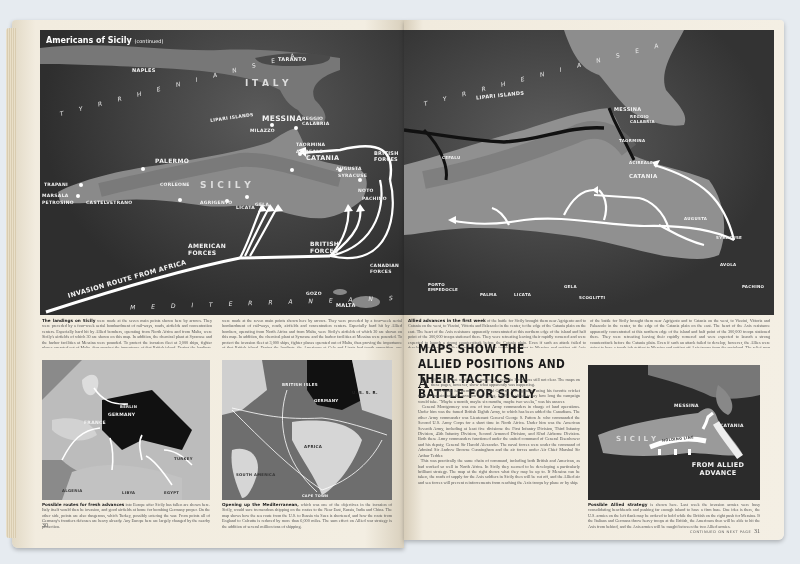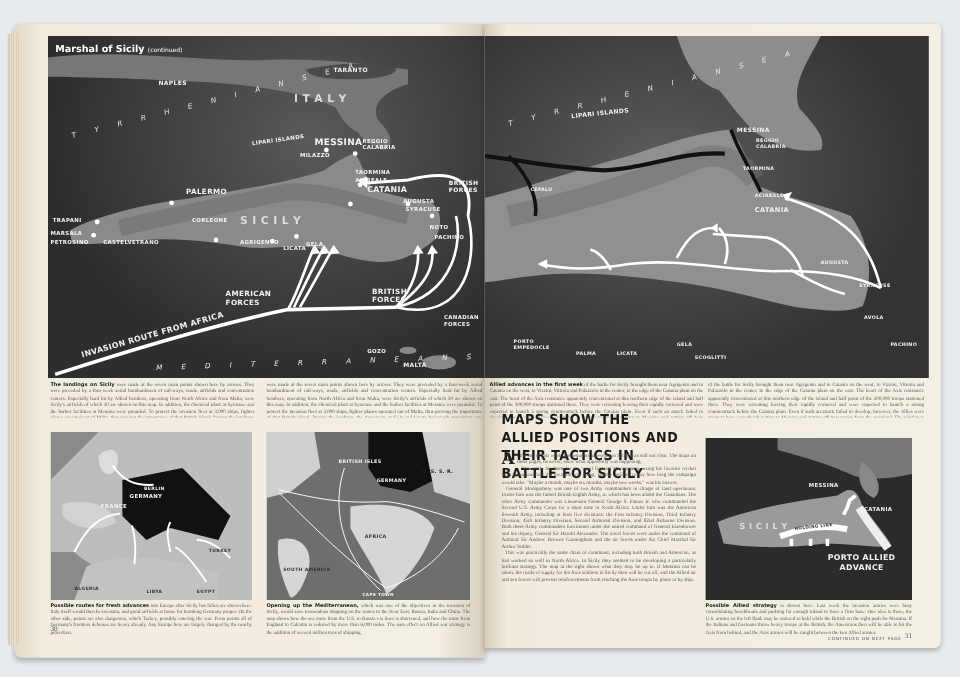--- a/index.html
+++ b/index.html
@@ -70,21 +70,21 @@
             <circle cx="260" cy="124" r="2"></circle>
           <circle cx="252" cy="140" r="2"></circle>
             <circle cx="300" cy="140" r="2"></circle>
             <circle cx="320" cy="150" r="2"></circle>
           <circle cx="207" cy="167" r="2"></circle>
             <circle cx="187" cy="171" r="2"></circle>
             <circle cx="140" cy="170" r="2"></circle>
         </g>
       </svg>
       <div class="title-tag">
-        <span>Marshal of Sicily</span> <span style="font-size:5px;font-weight:normal">(continued)</span>
+        <span>Americans of Sicily</span> <span style="font-size:5px;font-weight:normal">(continued)</span>
       </div>
       <div class="map-lbl" style="left:92px;top:37px;font-size:5px">NAPLES</div>
       <div class="map-lbl" style="left:238px;top:26px;font-size:5px">TARANTO</div>
       <div class="map-lbl" style="left:205px;top:48px;font-size:9px;color:#ddd">I T A L Y</div>
       <div class="sea-lbl" style="left:20px;top:80px;font-size:6px;transform:rotate(-14deg);transform-origin:left">T Y R R H E N I A N   S E A</div>
       <div class="map-lbl" style="left:170px;top:85px;font-size:4.5px;transform:rotate(-8deg)">LIPARI ISLANDS</div>
       <div class="map-lbl" style="left:222px;top:84px;font-size:7.5px">MESSINA</div>
       <div class="map-lbl" style="left:262px;top:86px;font-size:4.5px;width:28px;white-space:normal;line-height:5px">REGGIO CALABRIA</div>
       <div class="map-lbl" style="left:210px;top:98px;font-size:4.5px">MILAZZO</div>
       <div class="map-lbl" style="left:256px;top:112px;font-size:4.5px">TAORMINA</div>
@@ -251,21 +251,21 @@
         <g fill="#fff">
             <rect x="70" y="84" width="3" height="6"></rect>
             <rect x="86" y="84" width="3" height="6"></rect>
             <rect x="100" y="84" width="3" height="6"></rect>
           </g>
       </svg>
       <div class="map-lbl" style="left:86px;top:38px;font-size:4.5px">MESSINA</div>
       <div class="map-lbl" style="left:132px;top:58px;font-size:4.5px">CATANIA</div>
       <div class="map-lbl" style="left:28px;top:70px;font-size:7px;color:#ddd">S I C I L Y</div>
       <div class="map-lbl" style="left:74px;top:72px;font-size:3.5px;color:#333;transform:rotate(-6deg)">HOLDING LINE</div>
-      <div class="map-lbl" style="left:95px;top:96px;font-size:6.5px;width:70px;white-space:normal;text-align:center;line-height:8px">PORTO ALLIED ADVANCE</div>
+      <div class="map-lbl" style="left:95px;top:96px;font-size:6.5px;width:70px;white-space:normal;text-align:center;line-height:8px">FROM ALLIED ADVANCE</div>
     </div>
     <div class="caption" style="left:184px;top:482px;width:172px;height:28px">
       <b>Possible Allied strategy</b> <span>is shown here. Last week the invasion armies were busy consolidating beachheads and pushing far enough inland to have a firm base. One idea is there, the U.S. armies on the left flank may be ordered to hold while the British on the right push for Messina. If the Italians and Germans throw heavy troops at the British, the Americans then will be able to hit the Axis from behind, and the Axis armies will be caught between the two Allied armies.</span>
     </div>
 
     <div class="cont" style="left:286px;top:510px">CONTINUED ON NEXT PAGE</div>
     <div class="folio" style="left:350px;top:508px">31</div>
   </div>
 </div>
 

